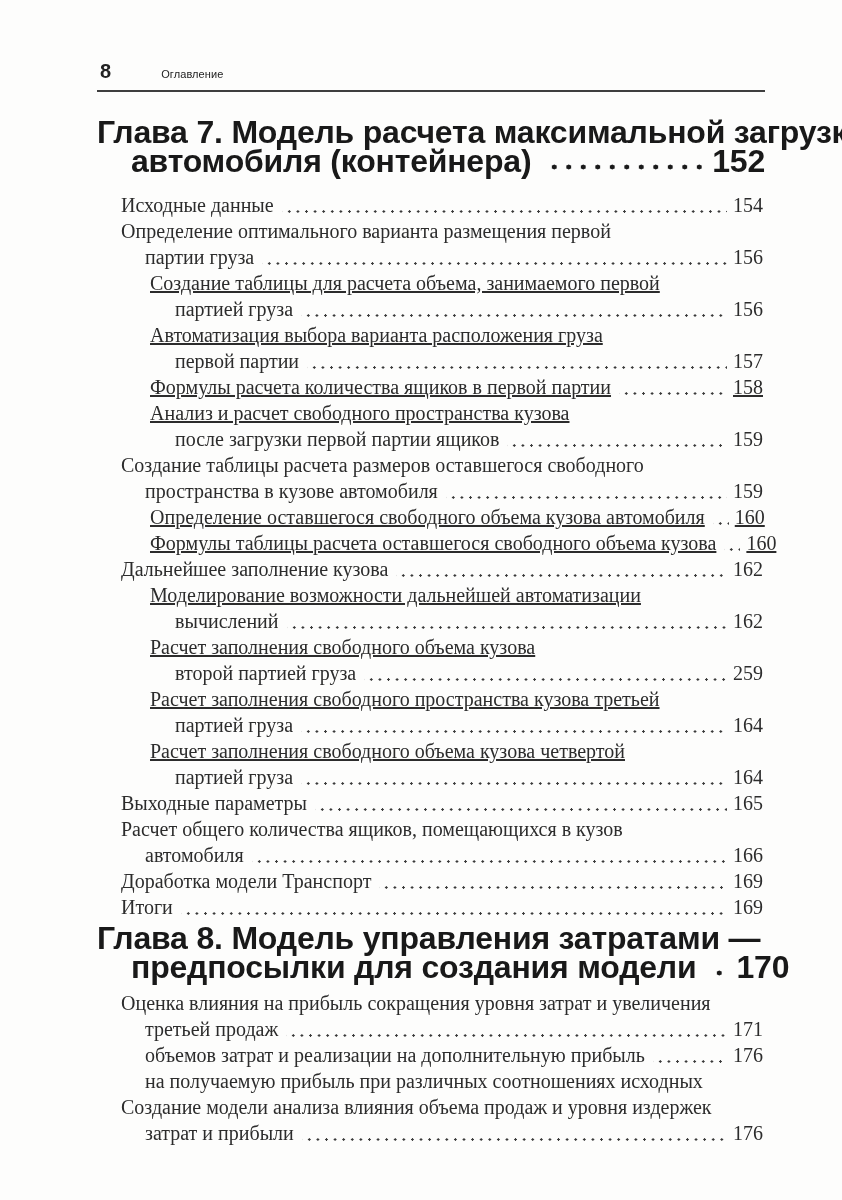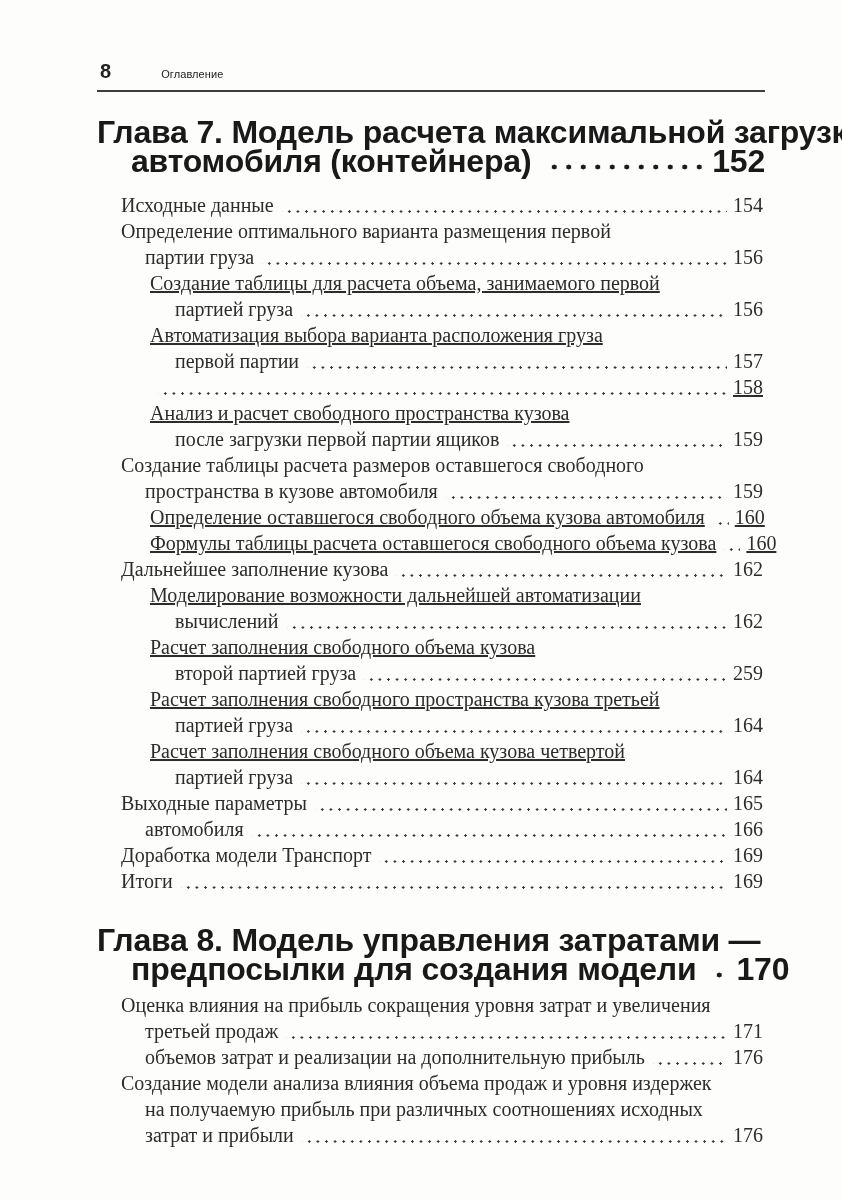--- a/index.html
+++ b/index.html
@@ -23,21 +23,21 @@
   .running-title { font-size: 11px; font-weight: 400; margin-left: 50px; letter-spacing: 0.1px; }
   .header-rule { border: 0; border-top: 2px solid #3e3e3e; margin: 7px 0 0 0; width: 668px; }
 
   
   .chapter-heading {
     font-family: "Liberation Sans", sans-serif;
     font-weight: 700; font-size: 32px; line-height: 29px;
     color: #191919; letter-spacing: -0.2px;
   }
   .ch7 { margin-top: 26px; }
-  .ch8 { margin-top: 32px; }
+  .ch8 { margin-top: 4px; }
   .h-line { display: flex; }
   .h-line.h-cont { padding-left: 34px; text-align: right; }
   .h-leader {
     flex: 1 1 auto; min-width: 18px;
     background-image: radial-gradient(circle, #1a1a1a 2.3px, rgba(0,0,0,0) 2.7px);
     background-size: 14.5px 6px;
     background-repeat: repeat-x;
     background-position: left 4px bottom 6px;
     margin: 0 10px 0 12px;
   }
@@ -119,20 +119,21 @@
                 <span class="toc-text">Автоматизация выбора варианта расположения груза</span>
               </div>
               <div class="toc-line ind-l2cont">
                 <span class="toc-text">первой партии</span>
                 <span class="dot-leader"></span>
                 <span class="page-num">157</span>
               </div>
             </div>
             <div class="toc-entry">
               <div class="toc-line ind-l2">
+                <span class="toc-text">Формулы расчета количества ящиков в первой партии</span>
                 <span class="dot-leader"></span>
                 <span class="page-num">158</span>
               </div>
             </div>
             <div class="toc-entry">
               <div class="toc-line ind-l2">
                 <span class="toc-text">Анализ и расчет свободного пространства кузова</span>
               </div>
               <div class="toc-line ind-l2cont">
                 <span class="toc-text">после загрузки первой партии ящиков</span>
@@ -212,20 +213,23 @@
               </div>
             </div>
             <div class="toc-entry">
               <div class="toc-line ind-l1">
                 <span class="toc-text">Выходные параметры</span>
                 <span class="dot-leader"></span>
                 <span class="page-num">165</span>
               </div>
             </div>
             <div class="toc-entry">
+              <div class="toc-line ind-l1">
+                <span class="toc-text">Расчет общего количества ящиков, помещающихся в кузов</span>
+              </div>
               <div class="toc-line ind-l1cont">
                 <span class="toc-text">автомобиля</span>
                 <span class="dot-leader"></span>
                 <span class="page-num">166</span>
               </div>
             </div>
             <div class="toc-entry">
               <div class="toc-line ind-l1">
                 <span class="toc-text">Доработка модели Транспорт</span>
                 <span class="dot-leader"></span>
@@ -264,25 +268,25 @@
               </div>
             </div>
             <div class="toc-entry">
               <div class="toc-line ind-l1cont">
                 <span class="toc-text">объемов затрат и реализации на дополнительную прибыль</span>
                 <span class="dot-leader"></span>
                 <span class="page-num">176</span>
               </div>
             </div>
             <div class="toc-entry">
+              <div class="toc-line ind-l1cont">
+                <span class="toc-text">на получаемую прибыль при различных соотношениях исходных</span>
+              </div>
               <div class="toc-line ind-l1">
                 <span class="toc-text">Создание модели анализа влияния объема продаж и уровня издержек</span>
-              </div>
-              <div class="toc-line ind-l1cont">
-                <span class="toc-text">на получаемую прибыль при различных соотношениях исходных</span>
               </div>
               <div class="toc-line ind-l1cont">
                 <span class="toc-text">затрат и прибыли</span>
                 <span class="dot-leader"></span>
                 <span class="page-num">176</span>
               </div>
             </div>
           </div>
         </section>
       </div>

